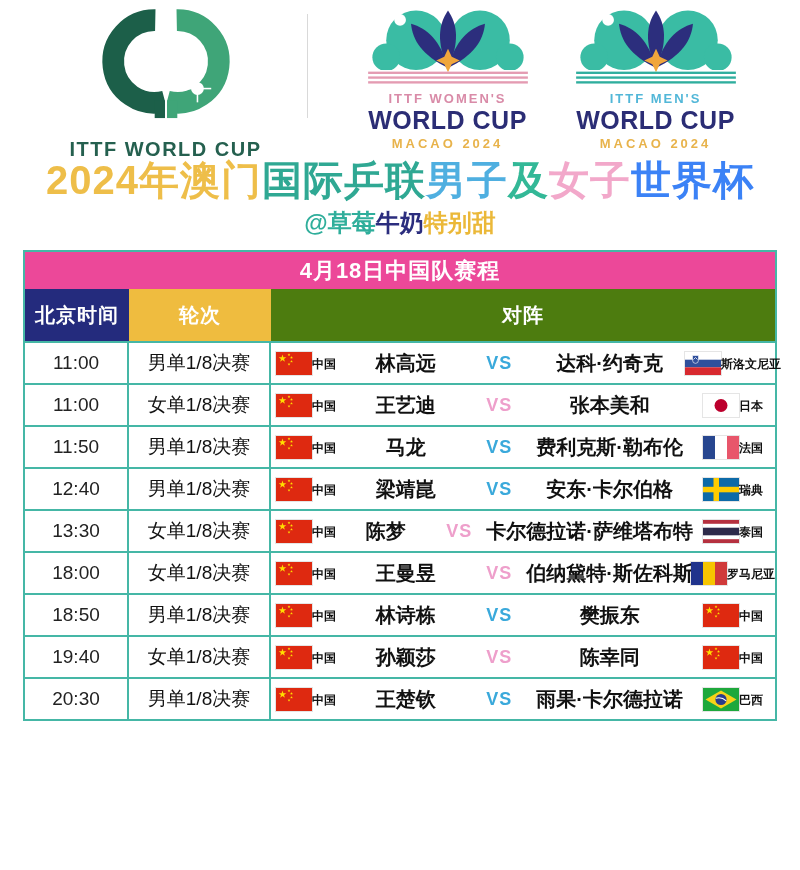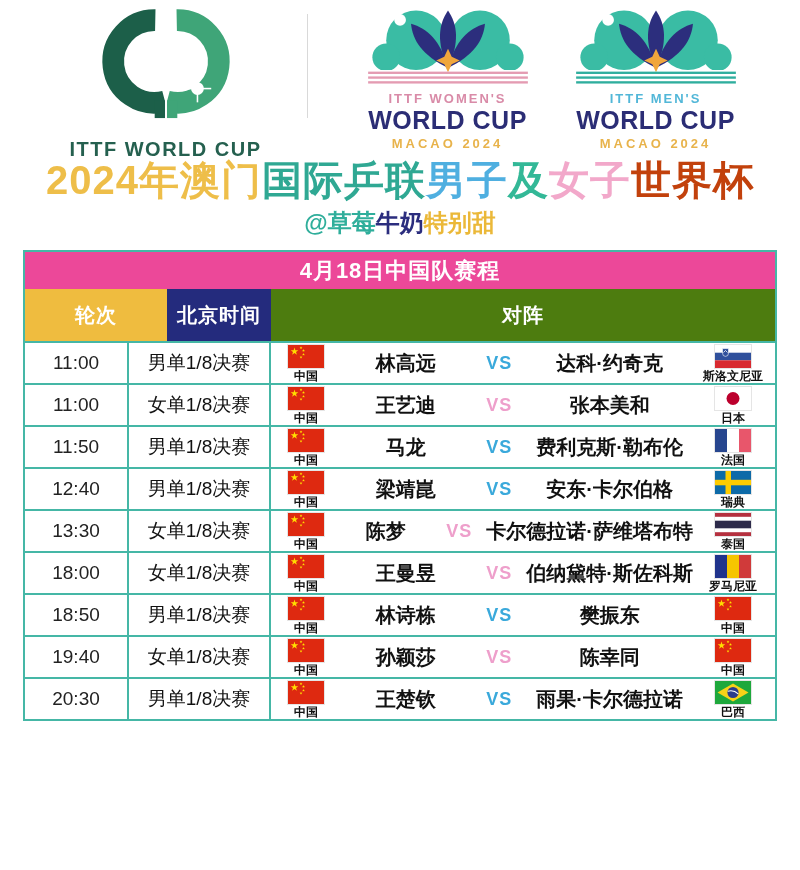--- a/index.html
+++ b/index.html
@@ -30,21 +30,21 @@
   .hc.time  { width:104px; background:#242B7D; }
   .hc.round { width:142px; background:#EFBC3F; }
   .hc.match { flex:1; background:#4d7c0f; }
 
   .row { display:flex; height:42px; border-top:2px solid #45B7A6; background:#fff; }
   .cell { display:flex; align-items:center; justify-content:center; }
   .cell.time  { width:104px; border-right:2px solid #45B7A6; font-size:19px; color:#222; }
   .cell.round { width:142px; border-right:2px solid #45B7A6; font-size:19px; color:#111; }
   .cell.match { flex:1; padding:0 2px; }
 
-  .flagblock { width:66px; display:flex; flex-direction:column; align-items:center; justify-content:center; }
+  .flagblock { width:66px; display:flex; flex-direction:row; align-items:center; justify-content:center; }
   .flagblock.right { width:80px; }
   .flagwrap svg { display:block; box-shadow:0 0 0 1px rgba(0,0,0,0.10); }
   .flaglabel { font-size:12px; font-weight:700; color:#111; margin-top:2px; line-height:12px; white-space:nowrap; }
   .pname { text-align:center; font-size:20px; font-weight:600; color:#111; white-space:nowrap; }
   .p1 { flex:1; }
   .p2 { flex:1.25; }
   .vs { width:54px; text-align:center; font-size:18px; font-weight:800; letter-spacing:1px; }
 </style>
 </head>
 <body>
@@ -109,28 +109,28 @@
         <rect x="0" y="68" width="150" height="2.2" fill="#2FAE9E"></rect>
         <rect x="0" y="72.5" width="150" height="2.2" fill="#2FAE9E"></rect>
       </svg>
     </span>
     <div class="lotus-l1" style="color:#52B7D8">ITTF MEN'S</div>
     <div class="lotus-l2">WORLD CUP</div>
     <div class="lotus-l3">MACAO 2024</div>
   </div>
 </div>
 
-<div class="main-title"><span style="color: rgb(238, 190, 73);">2024年澳门</span><span style="color: rgb(47, 168, 147);">国际乒联</span><span style="color: rgb(79, 175, 224);">男子</span><span style="color: rgb(51, 184, 151);">及</span><span style="color: rgb(242, 168, 202);">女子</span><span style="color: #c2410c;">世界杯</span></div>
+<div class="main-title"><span style="color: rgb(238, 190, 73);">2024年澳门</span><span style="color: rgb(47, 168, 147);">国际乒联</span><span style="color: rgb(79, 175, 224);">男子</span><span style="color: rgb(51, 184, 151);">及</span><span style="color: rgb(242, 168, 202);">女子</span><span style="color: #3b82f6;">世界杯</span></div>
 <div class="sub-title"><span style="color: rgb(47, 174, 155);">@草莓</span><span style="color: rgb(43, 45, 126);">牛奶</span><span style="color: rgb(235, 184, 56);">特别甜</span></div>
 
 <div class="schedule">
   <div class="tbl-title">4月18日中国队赛程</div>
   <div class="tbl-head">
+    <div class="hc time">北京时间</div>
     <div class="hc round">轮次</div>
-    <div class="hc time">北京时间</div>
     <div class="hc match">对阵</div>
   </div>
   <div>
       <div class="row">
     <div class="cell time">11:00</div>
     <div class="cell round">男单1/8决赛</div>
     <div class="cell match">
       <div class="flagblock">
         <span class="flagwrap">
               <svg width="36" height="23" viewBox="0 0 36 23">

